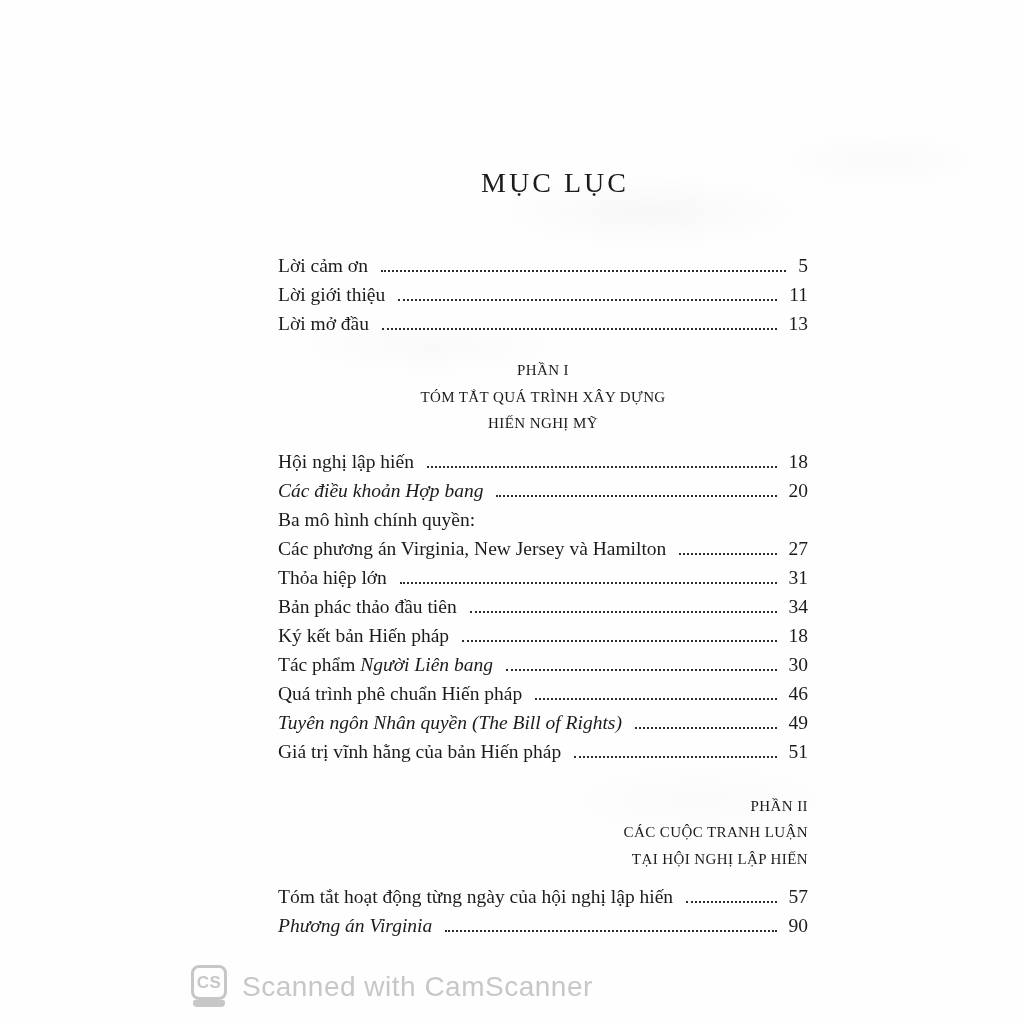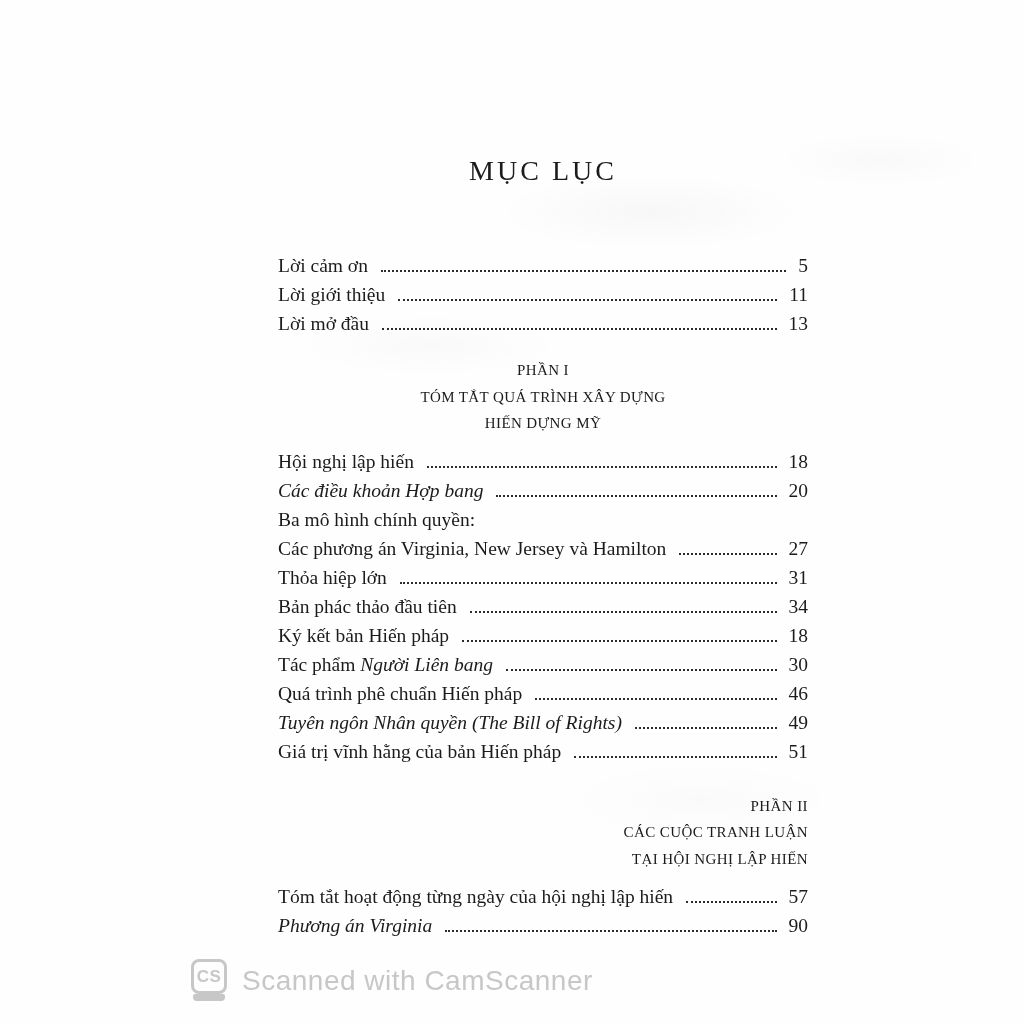--- a/index.html
+++ b/index.html
@@ -19,21 +19,21 @@
       radial-gradient(190px 45px at 430px 345px, rgba(0,0,0,0.02), transparent 70%),
       radial-gradient(150px 40px at 880px 160px, rgba(0,0,0,0.02), transparent 70%),
       radial-gradient(200px 55px at 700px 800px, rgba(0,0,0,0.016), transparent 70%),
       #fefefe;
   }
   .page-title {
     position: absolute;
     top: 155px;
     left: 278px;
     width: 530px;
-    margin: 0;
+    margin: 12px;
     text-align: center;
     font-size: 28px;
     font-weight: normal;
     letter-spacing: 3px;
   }
   .toc {
     position: absolute;
     top: 248px;
     left: 278px;
     width: 530px;
@@ -67,21 +67,21 @@
     margin-top: 22px;
     margin-bottom: 7px;
   }
   .toc-section:nth-of-type(2) .section-heading {
     margin-top: 30px;
     text-align: right;
   }
   .watermark {
     position: absolute;
     left: 191px;
-    bottom: 22px;
+    bottom: 16px;
     display: flex;
     align-items: center;
     gap: 15px;
     font-family: "Liberation Sans", sans-serif;
     font-size: 28px;
     font-weight: 400;
     letter-spacing: 0.5px;
     color: #c7c7c7;
   }
   .cs-badge {
@@ -132,21 +132,21 @@
           <span class="toc-label"><span class="part-normal">Lời mở đầu</span></span>
           <span class="toc-leader"></span>
           <span class="toc-page">13</span>
         </div>
       </div>
     <div id="sections">
         <div class="toc-section">
           <div class="section-heading">
             <div>PHẦN I</div>
             <div>TÓM TẮT QUÁ TRÌNH XÂY DỰNG</div>
-            <div>HIẾN DỰNG MỸ</div>
+            <div>HIẾN NGHỊ MỸ</div>
           </div>
           <div>
             <div class="toc-row">
               <span class="toc-label"><span class="part-normal">Hội nghị lập hiến</span></span>
               <span class="toc-leader"></span>
               <span class="toc-page">18</span>
             </div>
             <div class="toc-row">
               <span class="toc-label"><span class="part-italic">Các điều khoản Hợp bang</span></span>
               <span class="toc-leader"></span>

